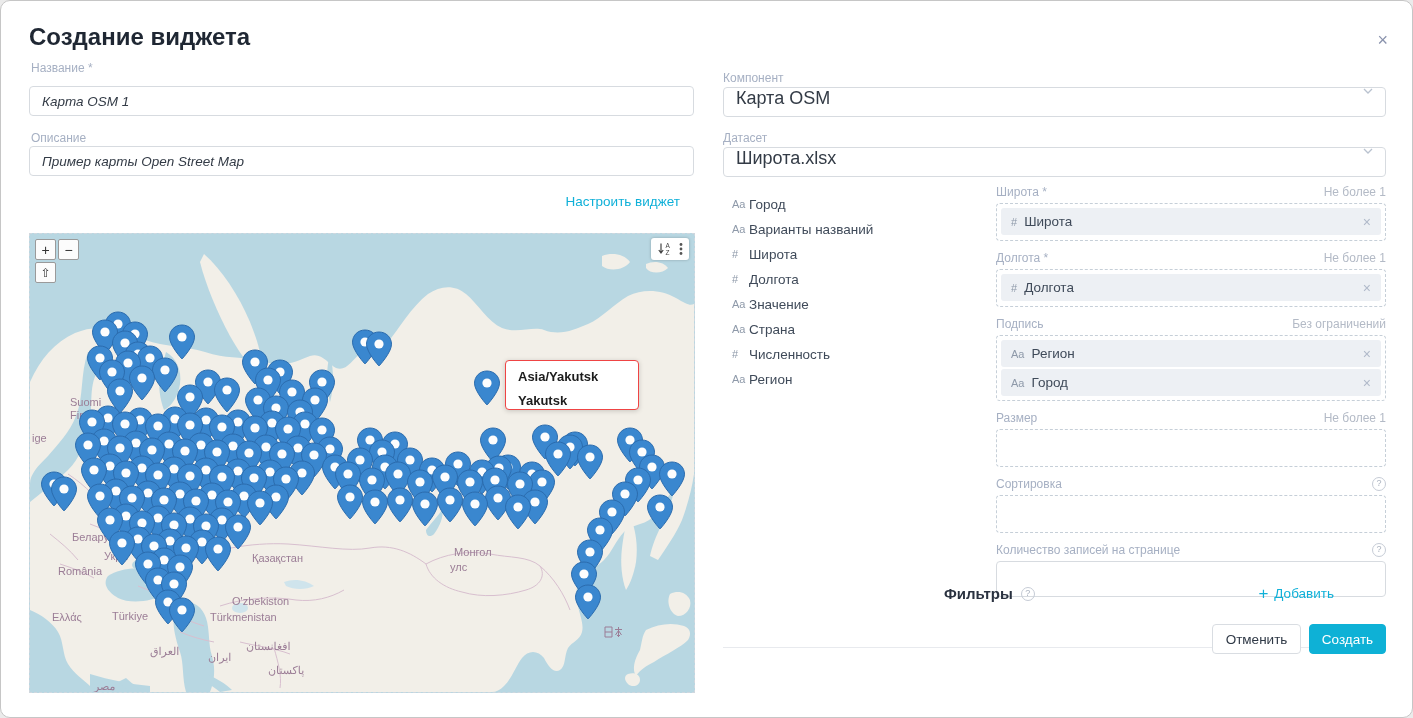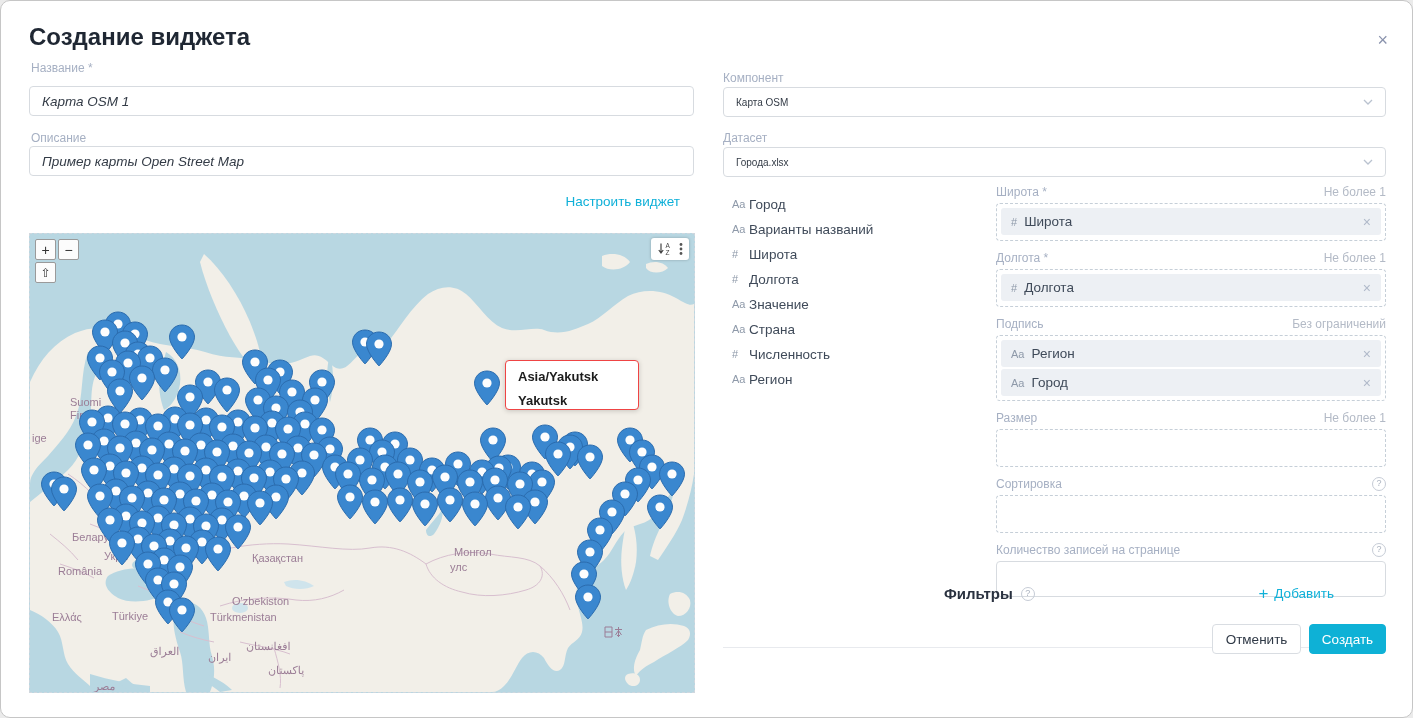--- a/index.html
+++ b/index.html
@@ -2,21 +2,21 @@
 <html><head>
 <meta charset="utf-8">
 <style>
   html,body{margin:0;padding:0;background:#ebebeb;font-family:"Liberation Sans",sans-serif;}
   .stage{position:relative;width:1411px;height:716px;margin:0 auto;background:#fff;border:1px solid #c6c6c6;border-radius:10px;overflow:hidden;}
   .abs{position:absolute;}
   .dlg-title{left:28px;top:22px;font-size:24px;font-weight:bold;color:#1f2733;}
   .close-x{right:24px;top:30px;font-size:18px;color:#8a93ad;cursor:pointer;line-height:1;}
   .flabel{font-size:12px;color:#a6b0c3;}
   .tinput{box-sizing:border-box;height:30px;border:1px solid #d7dbe0;border-radius:4px;font-size:13.5px;color:#333b46;padding:0 12px;font-family:"Liberation Sans",sans-serif;background:#fff;outline:none;width:100%;font-style:italic;}
-  .selbox{box-sizing:border-box;height:30px;border:1px solid #d7dbe0;border-radius:4px;font-size:10px;color:#333b46;padding:0 12px;display:flex;align-items:center;justify-content:space-between;background:#fff;cursor:pointer;}
+  .selbox{box-sizing:border-box;height:30px;border:1px solid #d7dbe0;border-radius:4px;font-size:18px;color:#333b46;padding:0 12px;display:flex;align-items:flex-start;justify-content:space-between;background:#fff;cursor:pointer;}
   .link{color:#0fb0d8;font-size:13.5px;font-weight:500;cursor:pointer;}
   .map-wrap{left:28px;top:232px;width:664px;height:458px;border:1px dashed #d0d7de;box-sizing:content-box;background:#b8d7e2;}
   .map-wrap svg{display:block;}
   .mapbtn{position:absolute;width:21px;height:21px;background:#fcfcfc;border:1px solid #9a9a9a;border-radius:2px;box-sizing:border-box;display:flex;align-items:center;justify-content:center;font-size:14px;color:#333;cursor:pointer;line-height:1;}
   .sortbox{position:absolute;top:4px;right:5px;width:38px;height:22px;background:#fff;border-radius:3px;box-shadow:0 0 3px rgba(0,0,0,.25);display:flex;align-items:center;justify-content:space-evenly;cursor:pointer;}
   .tooltip{position:absolute;left:475px;top:126px;width:134px;height:50px;background:#fff;border:1px solid #ef4444;border-radius:4px;box-shadow:0 1px 5px rgba(0,0,0,.18);padding:7px 12px;box-sizing:border-box;z-index:5;}
   .tooltip div{font-size:13px;font-weight:bold;color:#1c1c1c;line-height:18px;margin-bottom:6px;}
   .field-row{display:flex;align-items:center;height:14px;margin-bottom:11px;cursor:grab;}
   .ftype{font-size:11px;color:#8e99a9;width:17px;flex:0 0 17px;}
   .fname{font-size:13.5px;color:#3f4a59;}
@@ -806,21 +806,21 @@
     <div class="selbox">
       <span>Карта OSM</span>
       <svg class="chev" width="10" height="6" viewBox="0 0 10 6">
           <path d="M1,1 L5,5 L9,1" stroke="#b9c2cf" stroke-width="1.3" fill="none"></path>
         </svg>
     </div>
   </div>
   <div class="abs flabel" style="left:722px;top:130px;">Датасет</div>
   <div class="abs" style="left:722px;top:146px;width:663px;">
     <div class="selbox">
-      <span>Города.xlsx</span>
+      <span>Широта.xlsx</span>
       <svg class="chev" width="10" height="6" viewBox="0 0 10 6">
           <path d="M1,1 L5,5 L9,1" stroke="#b9c2cf" stroke-width="1.3" fill="none"></path>
         </svg>
     </div>
   </div>
 
   <div class="abs" id="fields-list" style="left:731px;top:196px;width:250px;">
       <div class="field-row">
         <span class="ftype">Aa</span>
         <span class="fname">Город</span>

